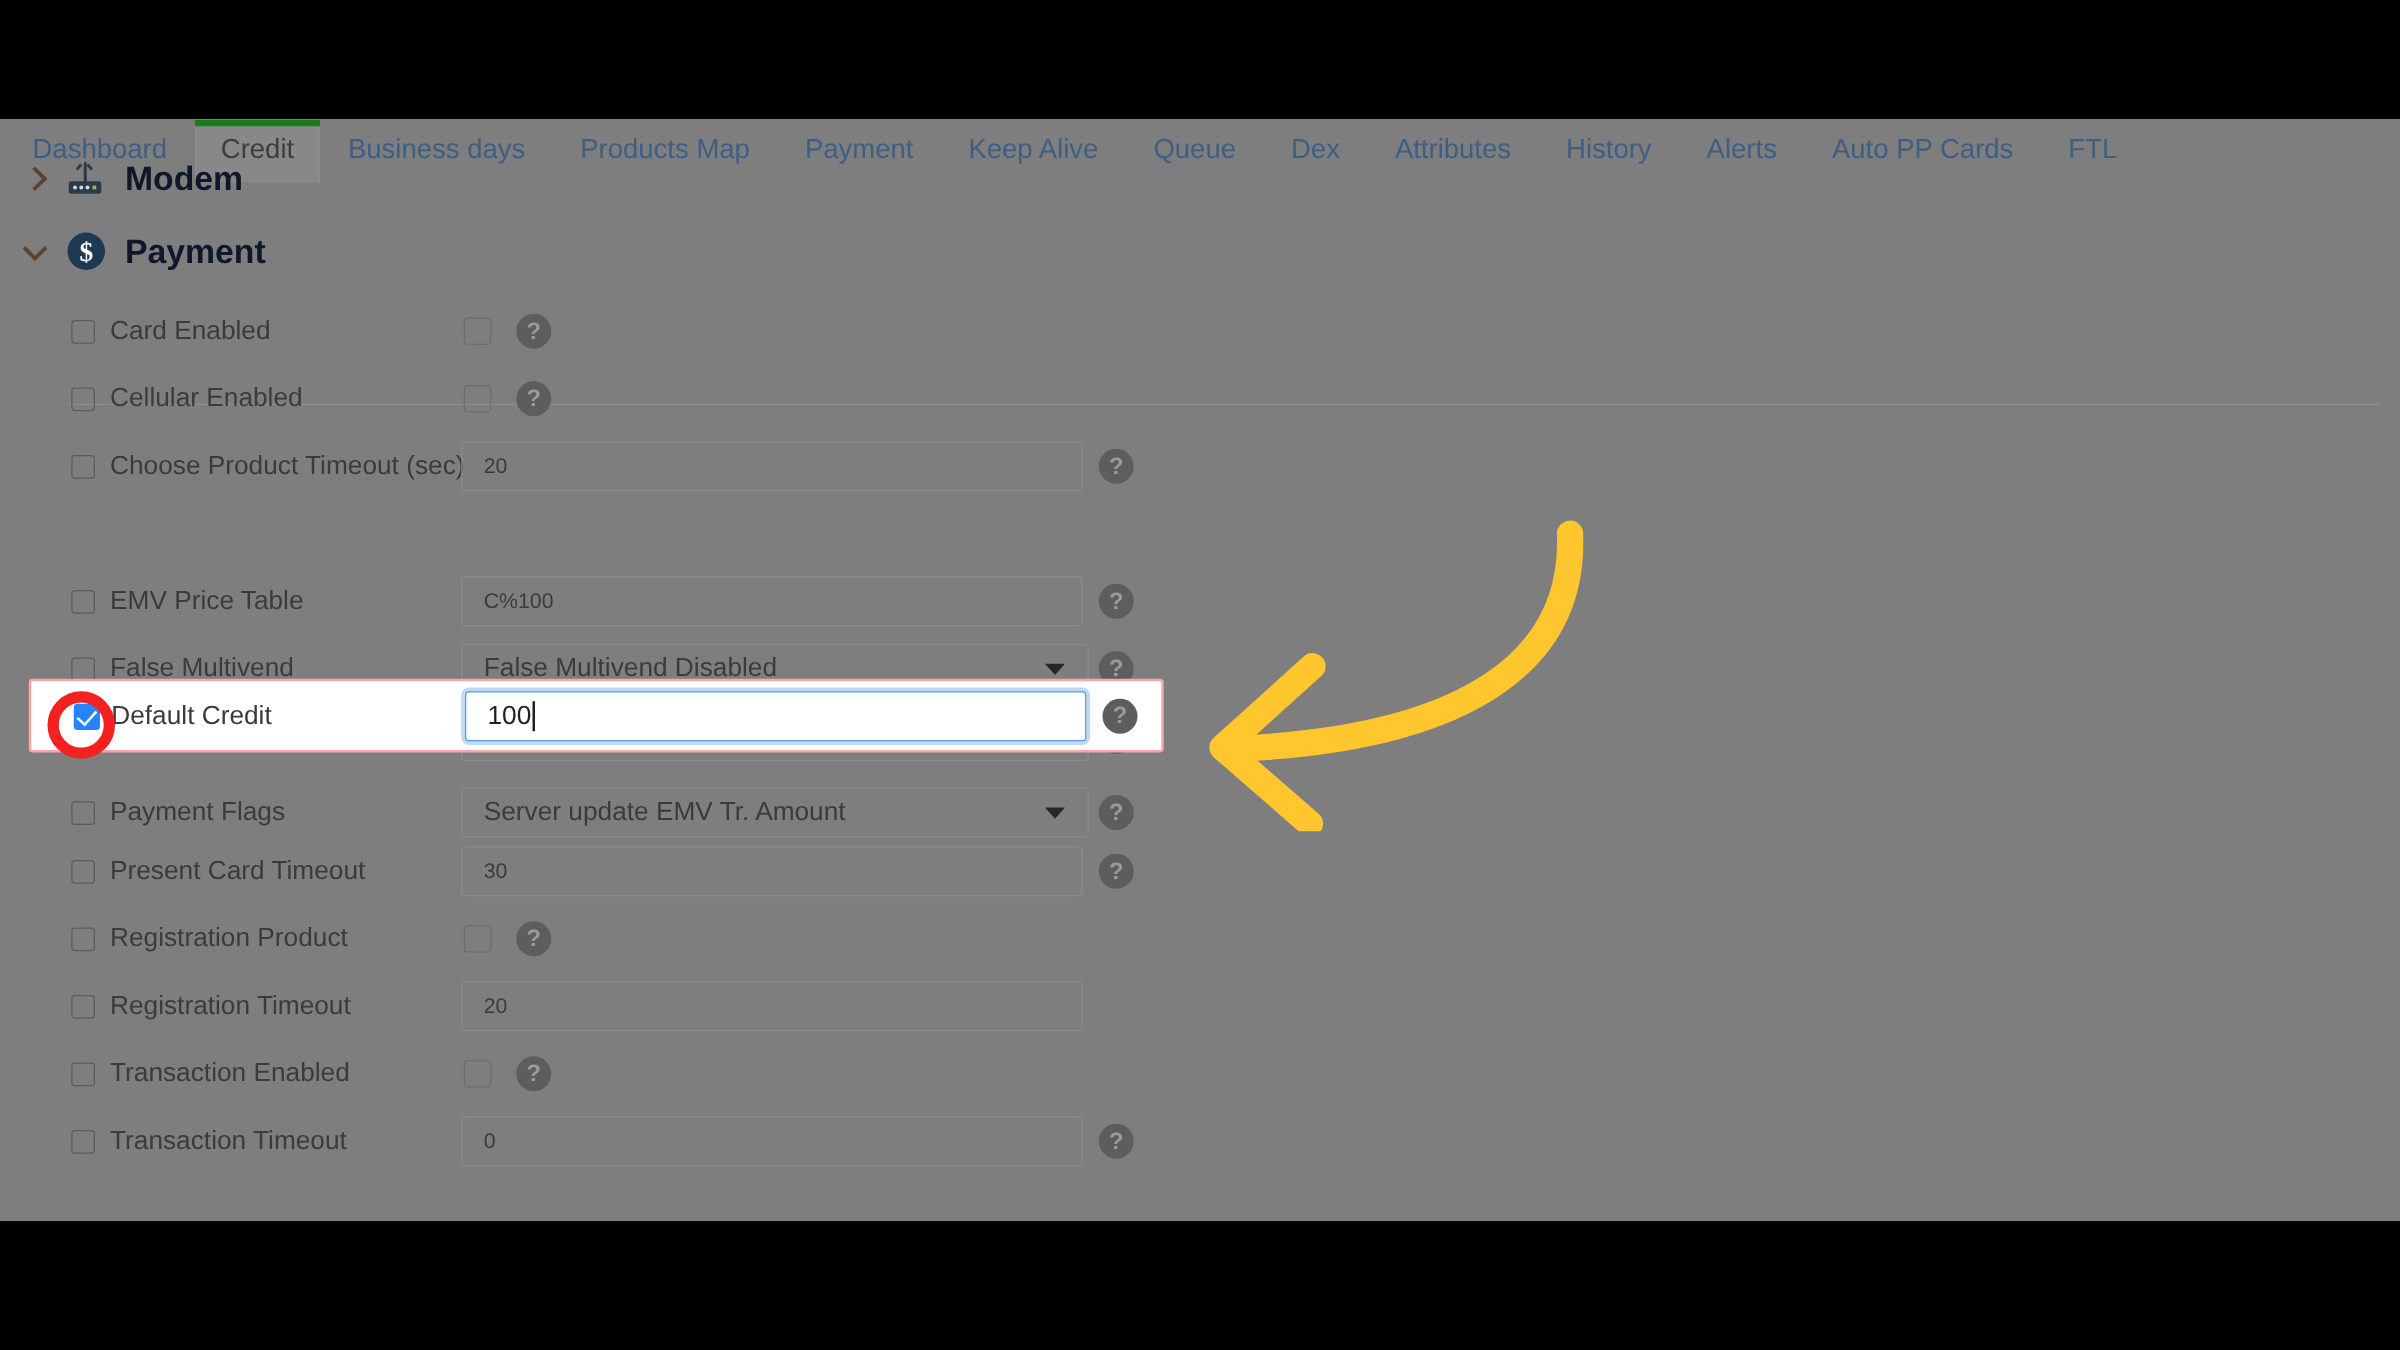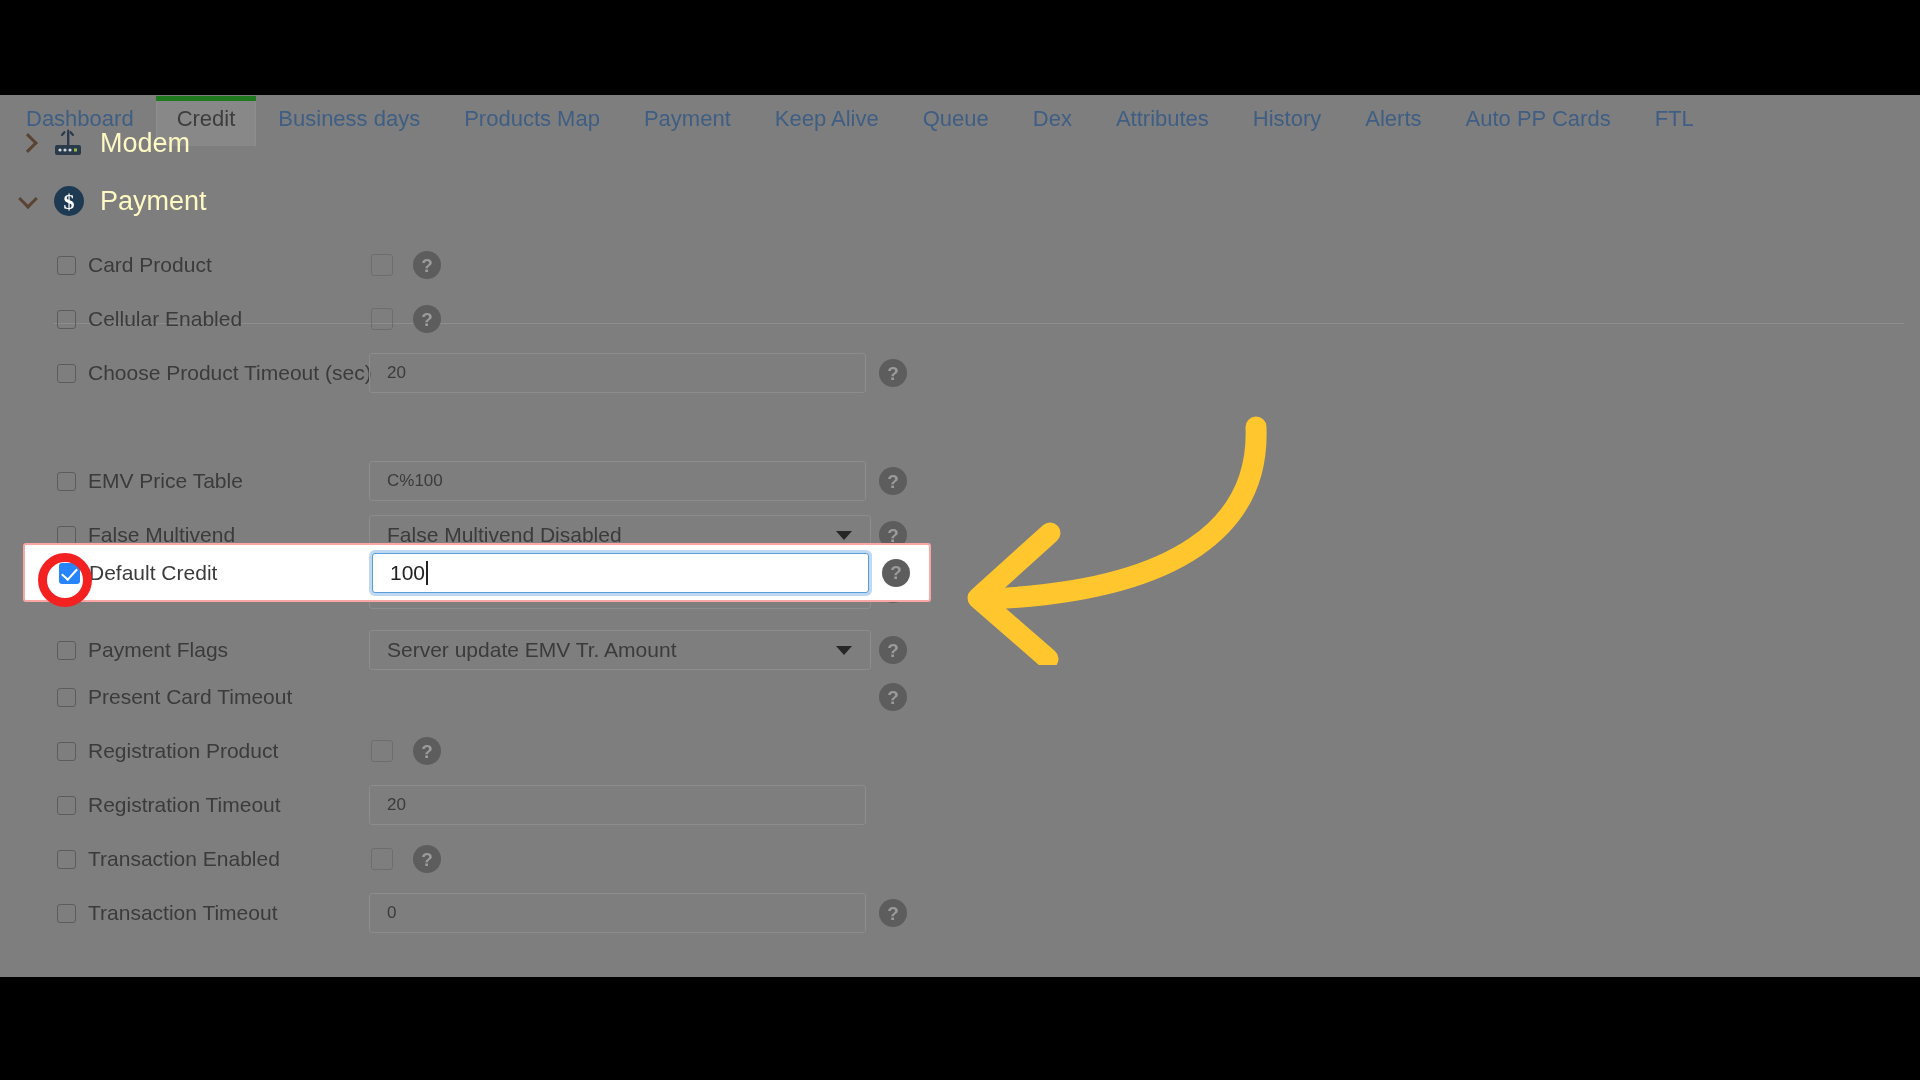--- a/index.html
+++ b/index.html
@@ -92,22 +92,22 @@
     transform: rotate(45deg);
   }
   .sec-icon {
     width: 34px; height: 34px;
     flex: 0 0 34px;
     margin-right: 14px;
     display: flex; align-items: center; justify-content: center;
   }
   .sec-label {
     font-size: 27px;
-    color: #fef9c3;
-    font-weight: 400;
+    color: #0f172a;
+    font-weight: 700;
   }
 
   
   #payment-divider {
     position: absolute;
     left: 54px; top: 228px;
     width: 1850px; height: 1px;
     background: #8d8d8d;
   }
 
@@ -350,21 +350,21 @@
           <circle cx="16" cy="16" r="15" fill="#1e3a52"></circle>
           <text x="16" y="24" font-family="'Liberation Serif', serif" font-size="22" font-weight="bold" fill="#ffffff" text-anchor="middle">$</text>
         </svg>
       </span>
       <span class="sec-label">Payment</span>
     </div>
     <div id="payment-divider"></div>
 
     <div class="row" style="top:143px;">
       <span class="row-check"></span>
-      <span class="row-label">Card Product</span>
+      <span class="row-label">Card Enabled</span>
       <span class="val-check"></span>
       <span class="help">?</span>
     </div>
 
     <div class="row" style="top:197px;">
       <span class="row-check"></span>
       <span class="row-label">Cellular Enabled</span>
       <span class="val-check"></span>
       <span class="help">?</span>
     </div>
@@ -409,20 +409,21 @@
       <span class="val-select">
         <span>Server update EMV Tr. Amount</span>
         <span class="caret"></span>
       </span>
       <span class="help after-field">?</span>
     </div>
 
     <div class="row" style="top:575px;">
       <span class="row-check"></span>
       <span class="row-label">Present Card Timeout</span>
+      <span class="val-input">30</span>
       <span class="help after-field">?</span>
     </div>
 
     <div class="row" style="top:629px;">
       <span class="row-check"></span>
       <span class="row-label">Registration Product</span>
       <span class="val-check"></span>
       <span class="help">?</span>
     </div>
 

